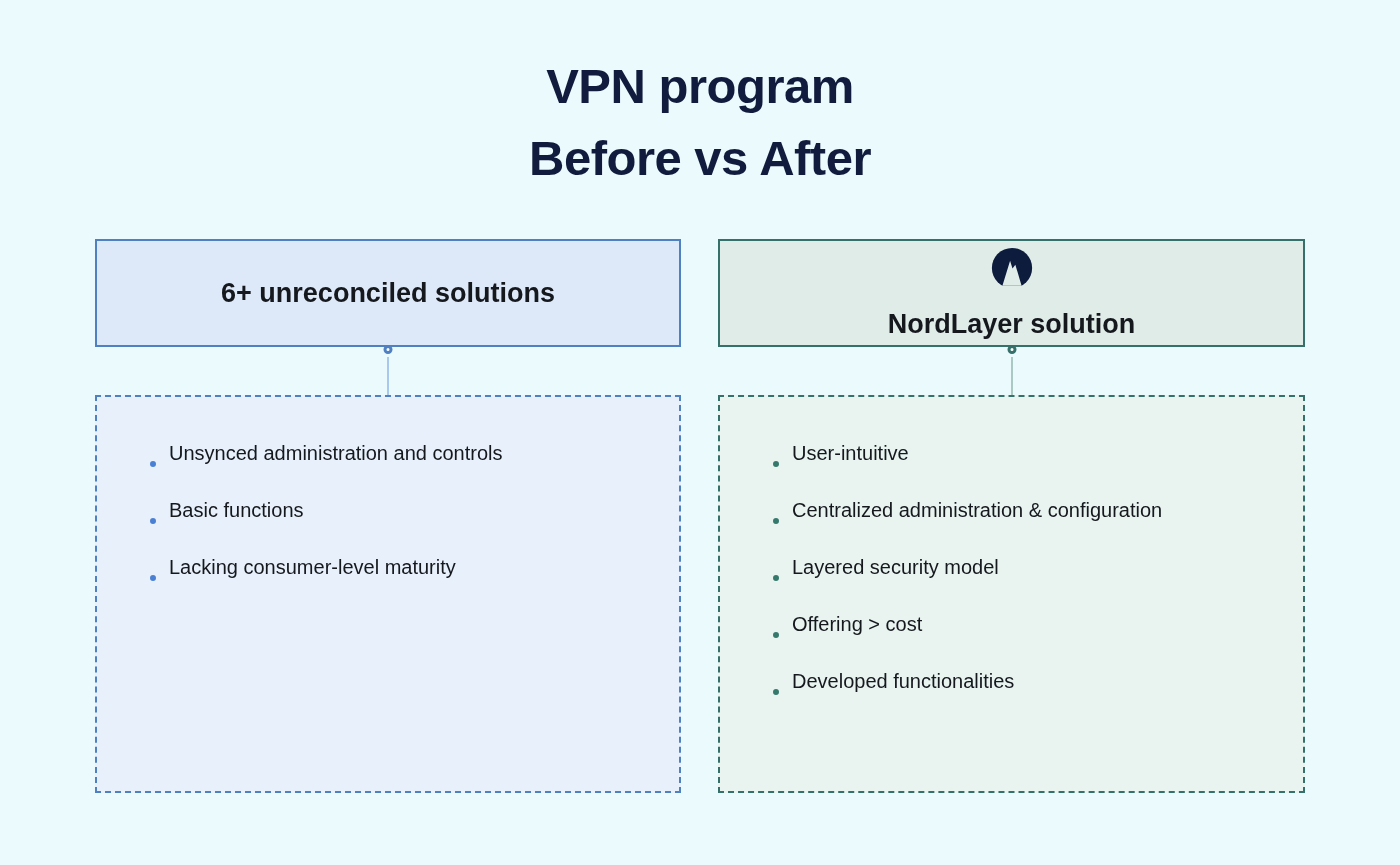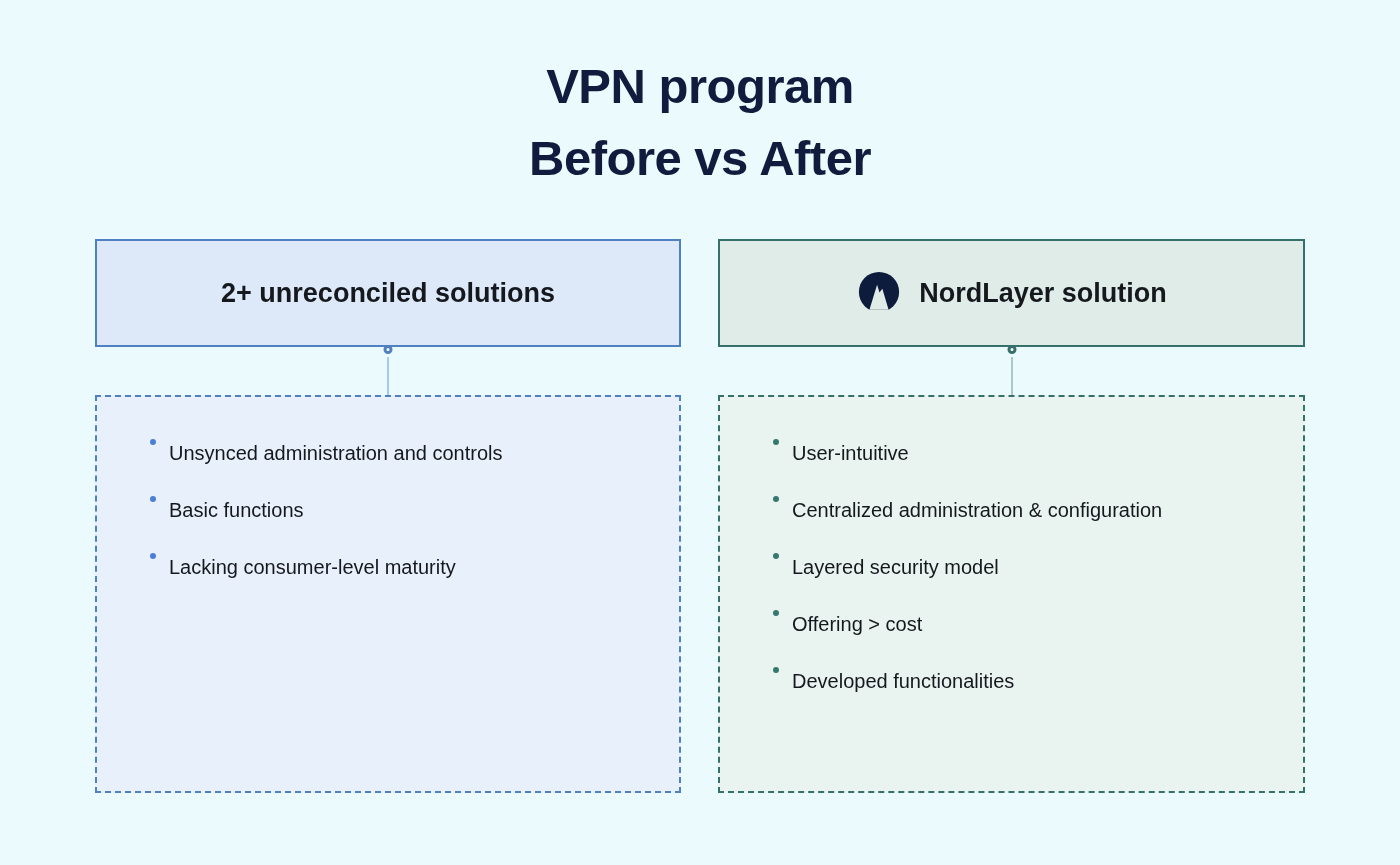--- a/index.html
+++ b/index.html
@@ -39,21 +39,21 @@
   .col.before{left:95px;width:586px;}
   .col.after{left:718px;width:587px;}
 
   .header-box{
     position:absolute;top:239px;left:0;right:0;height:108px;
     display:flex;align-items:center;justify-content:center;gap:17px;
     font-size:27px;font-weight:600;color:var(--text-color);
     border:2px solid;
   }
   .before .header-box{background:var(--before-header-bg);border-color:var(--before-accent);}
-  .after  .header-box{background:var(--after-header-bg); border-color:var(--after-accent);}
+  .after  .header-box{background:var(--after-header-bg); border-color:var(--after-accent);flex-direction:column;}
 
   .connector-dot{
     position:absolute;left:50%;bottom:-9px;transform:translateX(-50%);
     width:9px;height:9px;border-radius:50%;
     background:#ffffff;border:3px solid;
     z-index:2;
   }
   .before .connector-dot{border-color:var(--before-accent);}
   .after  .connector-dot{border-color:var(--after-accent);}
 
@@ -68,21 +68,21 @@
   .list-box{
     position:absolute;top:395px;left:0;right:0;height:398px;
     border:2px dashed;
     padding:42px 20px 0 53px;
   }
   .before .list-box{background:var(--before-list-bg);border-color:var(--before-accent);}
   .after  .list-box{background:var(--after-list-bg); border-color:var(--after-accent);}
 
   .list{list-style:none;}
   .list-item{
-    display:flex;align-items:flex-start;gap:13px;
+    display:flex;align-items:flex-end;gap:13px;
     font-size:20px;line-height:28px;font-weight:500;
     color:var(--text-color);
     margin-bottom:29px;
   }
   .bullet{
     flex:0 0 auto;width:5px;height:5px;border-radius:50%;
     border:3px solid;
   }
   .before .bullet{border-color:var(--before-bullet);}
   .after  .bullet{border-color:var(--after-bullet);}
@@ -96,21 +96,21 @@
 
 <div class="canvas">
 
   <h1 class="title">
     <span>VPN program</span><br>
     <span>Before vs After</span>
   </h1>
 
   <section class="col before">
     <div class="header-box">
-      <span>2+ unreconciled solutions</span>
+      <span>6+ unreconciled solutions</span>
       <span class="connector-dot"></span>
     </div>
     <svg class="arrow" width="22" height="74" viewBox="0 0 22 74">
       <line x1="11" y1="0" x2="11" y2="66"></line>
       <polyline points="3,58 11,68 19,58"></polyline>
     </svg>
     <div class="list-box">
       <ul class="list">
 
           <li class="list-item">

